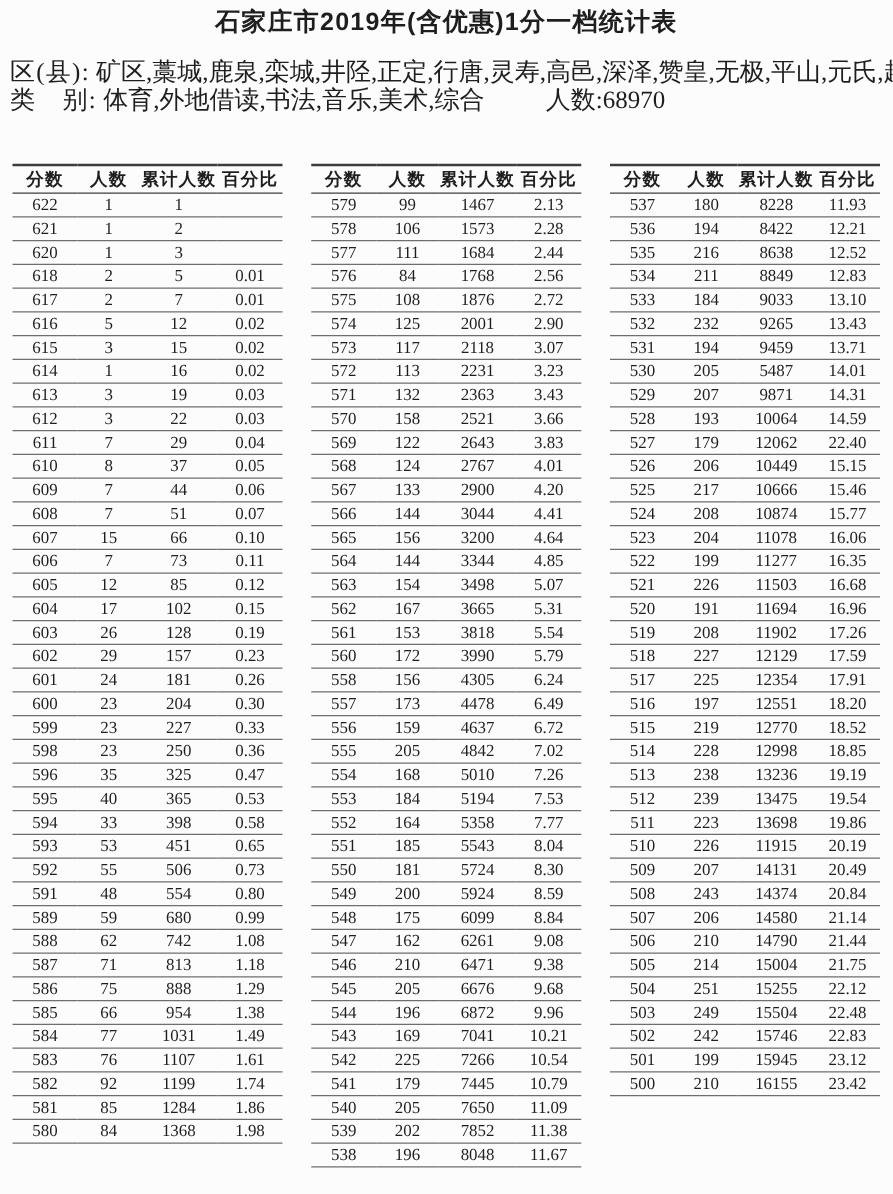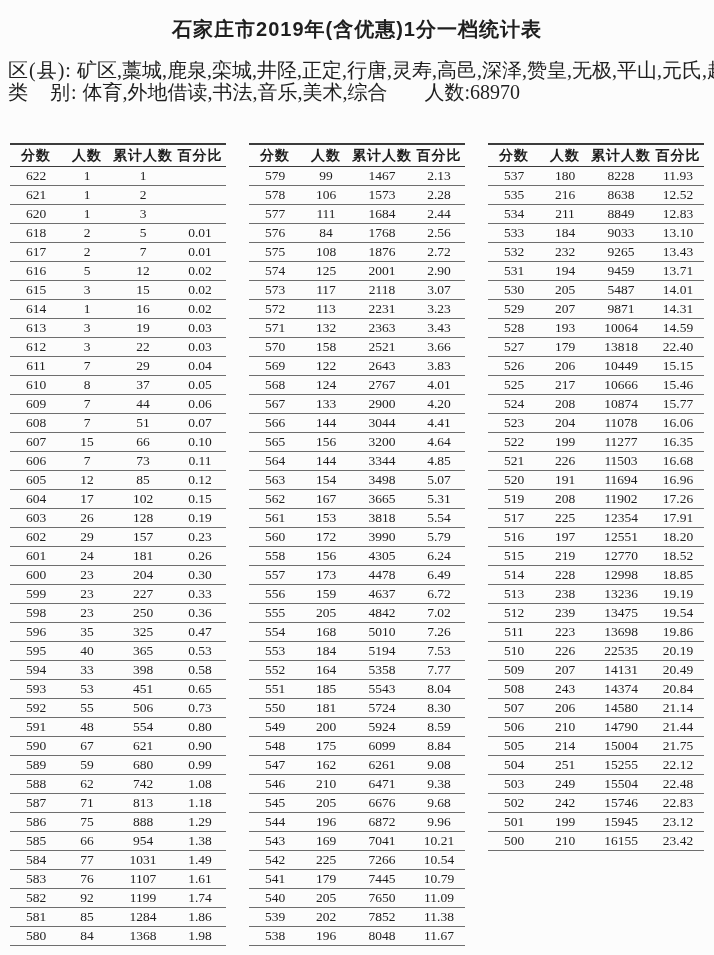--- a/index.html
+++ b/index.html
@@ -3,28 +3,28 @@
 <meta charset="utf-8">
 <style>
   html,body{margin:0;padding:0;}
   body{
     width:714px;height:955px;background:#fcfcfc;color:#1e1e1e;
     font-family:"Liberation Serif","DejaVu Serif",serif;
     -webkit-font-smoothing:antialiased;
   }
   .page{width:714px;height:955px;overflow:hidden;}
   .title{
-    margin:0;padding-top:16px;text-align:center;
+    margin:0;padding-top:4px;text-align:center;
     font-size:20px;font-weight:700;letter-spacing:1px;
     font-family:"Liberation Sans","DejaVu Sans",sans-serif;
   }
   .meta-block{margin:16px 0 0 8px;}
   .meta-line{font-size:20px;line-height:22px;white-space:nowrap;font-family:Liberation Serif, serif;}
   .meta-label{letter-spacing:1px;}
-  .total{margin-left:32px;}
+  .total{margin-left:44px;}
   .groups{
     display:flex;justify-content:space-between;align-items:flex-start;
     padding:16px 10px;margin-top:24px;
   }
   table.grp{border-collapse:collapse;width:216px;table-layout:fixed;}
   table.grp th{
     border-top:2px solid #3c3c3c;border-bottom:1px solid #3c3c3c;
     font-size:14px;font-weight:700;height:21px;padding:0;text-align:center;
     letter-spacing:1px;
   }
@@ -242,26 +242,20 @@
             <td class="c2">506</td>
             <td class="c3">0.73</td>
           </tr>
           <tr>
             <td class="c0">591</td>
             <td class="c1">48</td>
             <td class="c2">554</td>
             <td class="c3">0.80</td>
           </tr>
           <tr>
-            <td class="c0">590</td>
-            <td class="c1">67</td>
-            <td class="c2">621</td>
-            <td class="c3">0.90</td>
-          </tr>
-          <tr>
             <td class="c0">589</td>
             <td class="c1">59</td>
             <td class="c2">680</td>
             <td class="c3">0.99</td>
           </tr>
           <tr>
             <td class="c0">588</td>
             <td class="c1">62</td>
             <td class="c2">742</td>
             <td class="c3">1.08</td>
@@ -584,20 +578,26 @@
           </tr>
         </thead>
         <tbody>
           <tr>
             <td class="c0">537</td>
             <td class="c1">180</td>
             <td class="c2">8228</td>
             <td class="c3">11.93</td>
           </tr>
           <tr>
+            <td class="c0">536</td>
+            <td class="c1">194</td>
+            <td class="c2">8422</td>
+            <td class="c3">12.21</td>
+          </tr>
+          <tr>
             <td class="c0">535</td>
             <td class="c1">216</td>
             <td class="c2">8638</td>
             <td class="c3">12.52</td>
           </tr>
           <tr>
             <td class="c0">534</td>
             <td class="c1">211</td>
             <td class="c2">8849</td>
             <td class="c3">12.83</td>
@@ -634,21 +634,21 @@
           </tr>
           <tr>
             <td class="c0">528</td>
             <td class="c1">193</td>
             <td class="c2">10064</td>
             <td class="c3">14.59</td>
           </tr>
           <tr>
             <td class="c0">527</td>
             <td class="c1">179</td>
-            <td class="c2">13818</td>
+            <td class="c2">12062</td>
             <td class="c3">22.40</td>
           </tr>
           <tr>
             <td class="c0">526</td>
             <td class="c1">206</td>
             <td class="c2">10449</td>
             <td class="c3">15.15</td>
           </tr>
           <tr>
             <td class="c0">525</td>
@@ -686,20 +686,26 @@
             <td class="c2">11694</td>
             <td class="c3">16.96</td>
           </tr>
           <tr>
             <td class="c0">519</td>
             <td class="c1">208</td>
             <td class="c2">11902</td>
             <td class="c3">17.26</td>
           </tr>
           <tr>
+            <td class="c0">518</td>
+            <td class="c1">227</td>
+            <td class="c2">12129</td>
+            <td class="c3">17.59</td>
+          </tr>
+          <tr>
             <td class="c0">517</td>
             <td class="c1">225</td>
             <td class="c2">12354</td>
             <td class="c3">17.91</td>
           </tr>
           <tr>
             <td class="c0">516</td>
             <td class="c1">197</td>
             <td class="c2">12551</td>
             <td class="c3">18.20</td>
@@ -730,21 +736,21 @@
           </tr>
           <tr>
             <td class="c0">511</td>
             <td class="c1">223</td>
             <td class="c2">13698</td>
             <td class="c3">19.86</td>
           </tr>
           <tr>
             <td class="c0">510</td>
             <td class="c1">226</td>
-            <td class="c2">22535</td>
+            <td class="c2">11915</td>
             <td class="c3">20.19</td>
           </tr>
           <tr>
             <td class="c0">509</td>
             <td class="c1">207</td>
             <td class="c2">14131</td>
             <td class="c3">20.49</td>
           </tr>
           <tr>
             <td class="c0">508</td>

